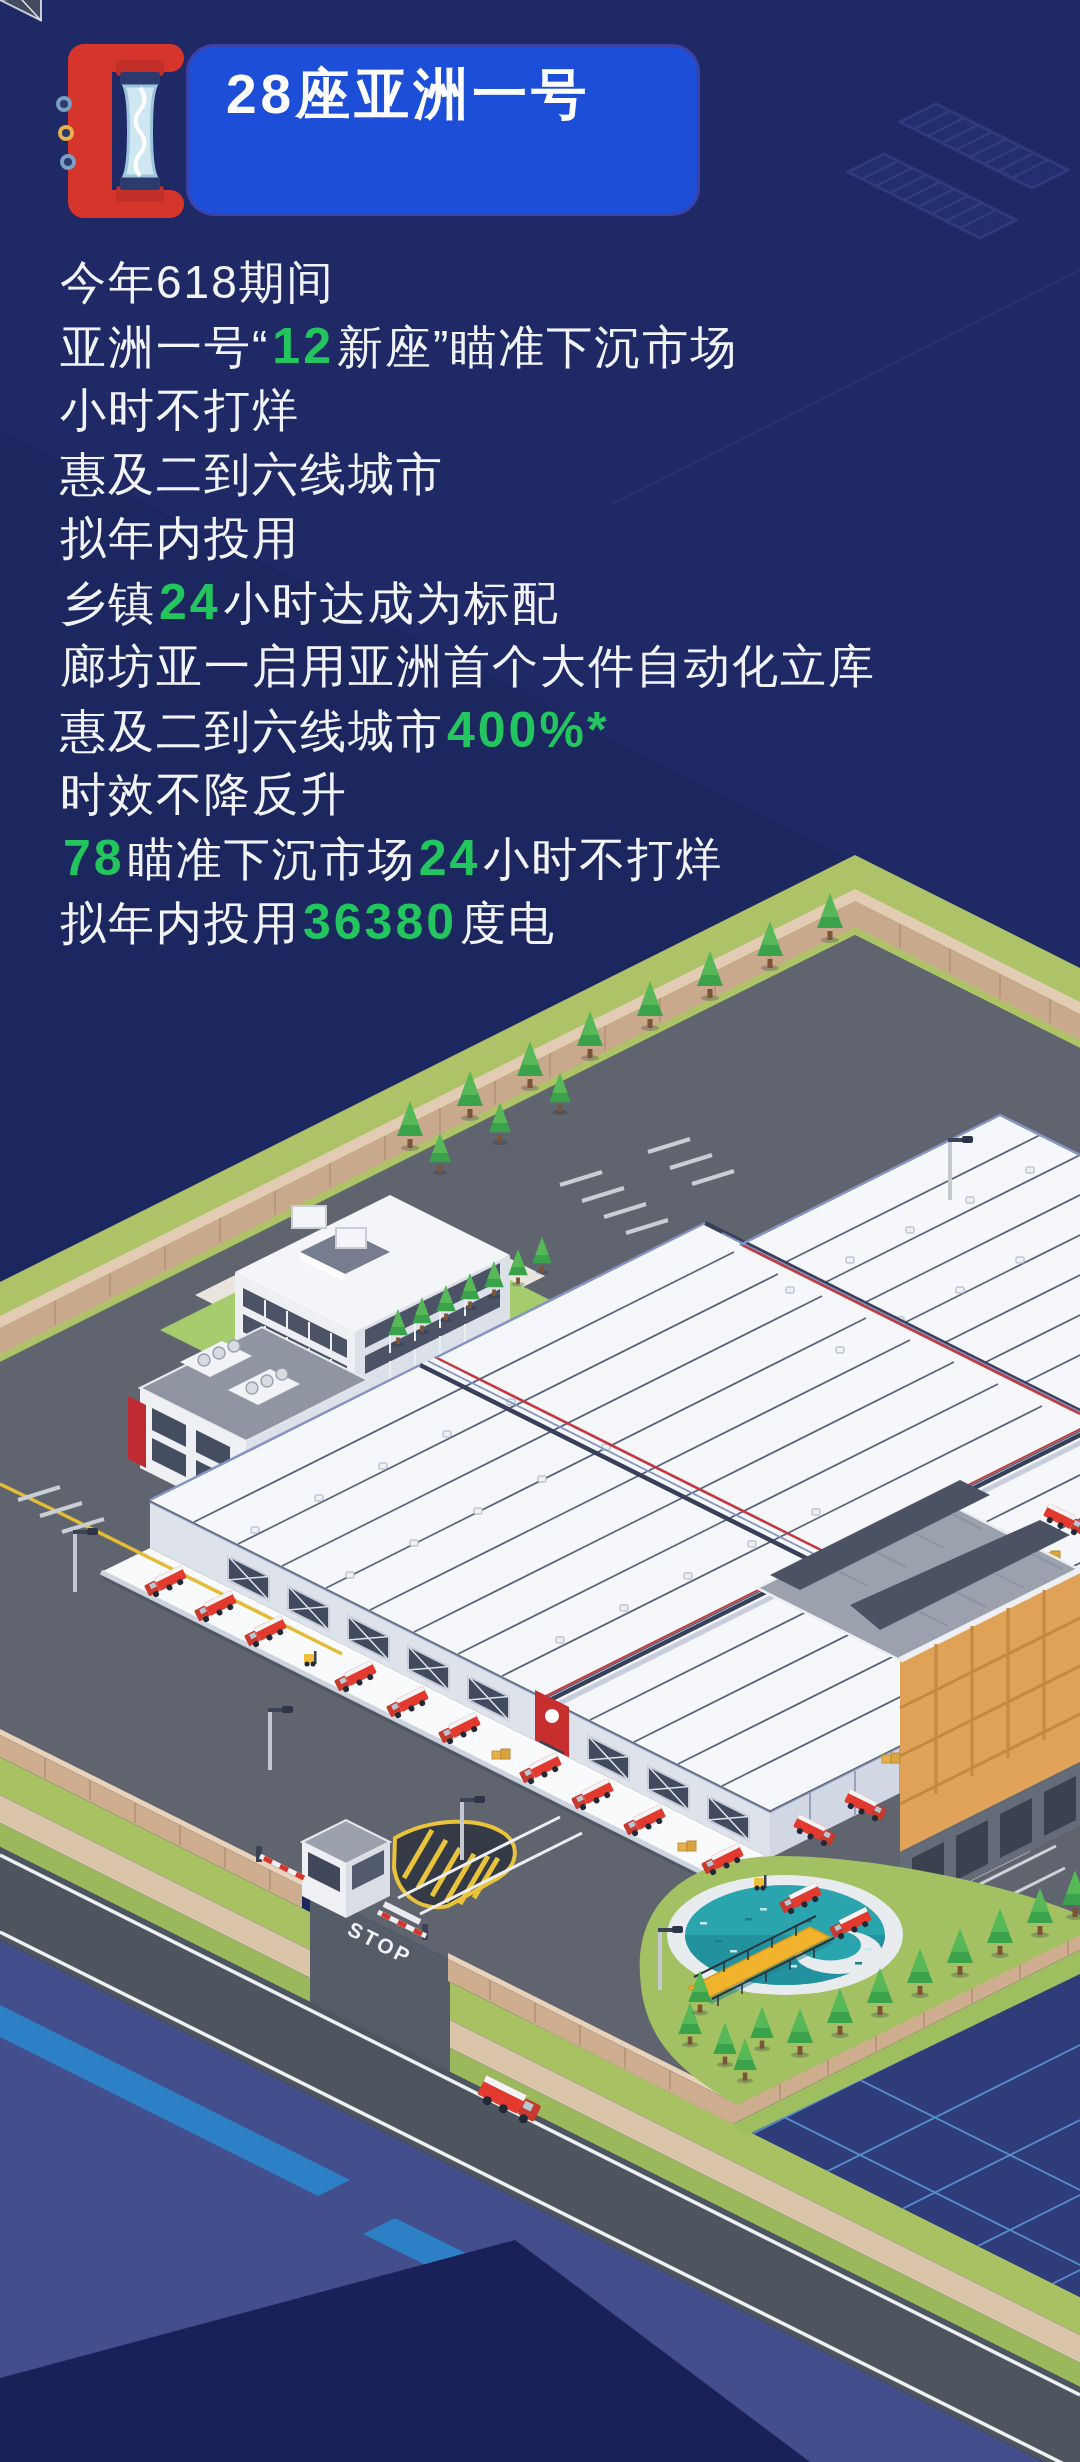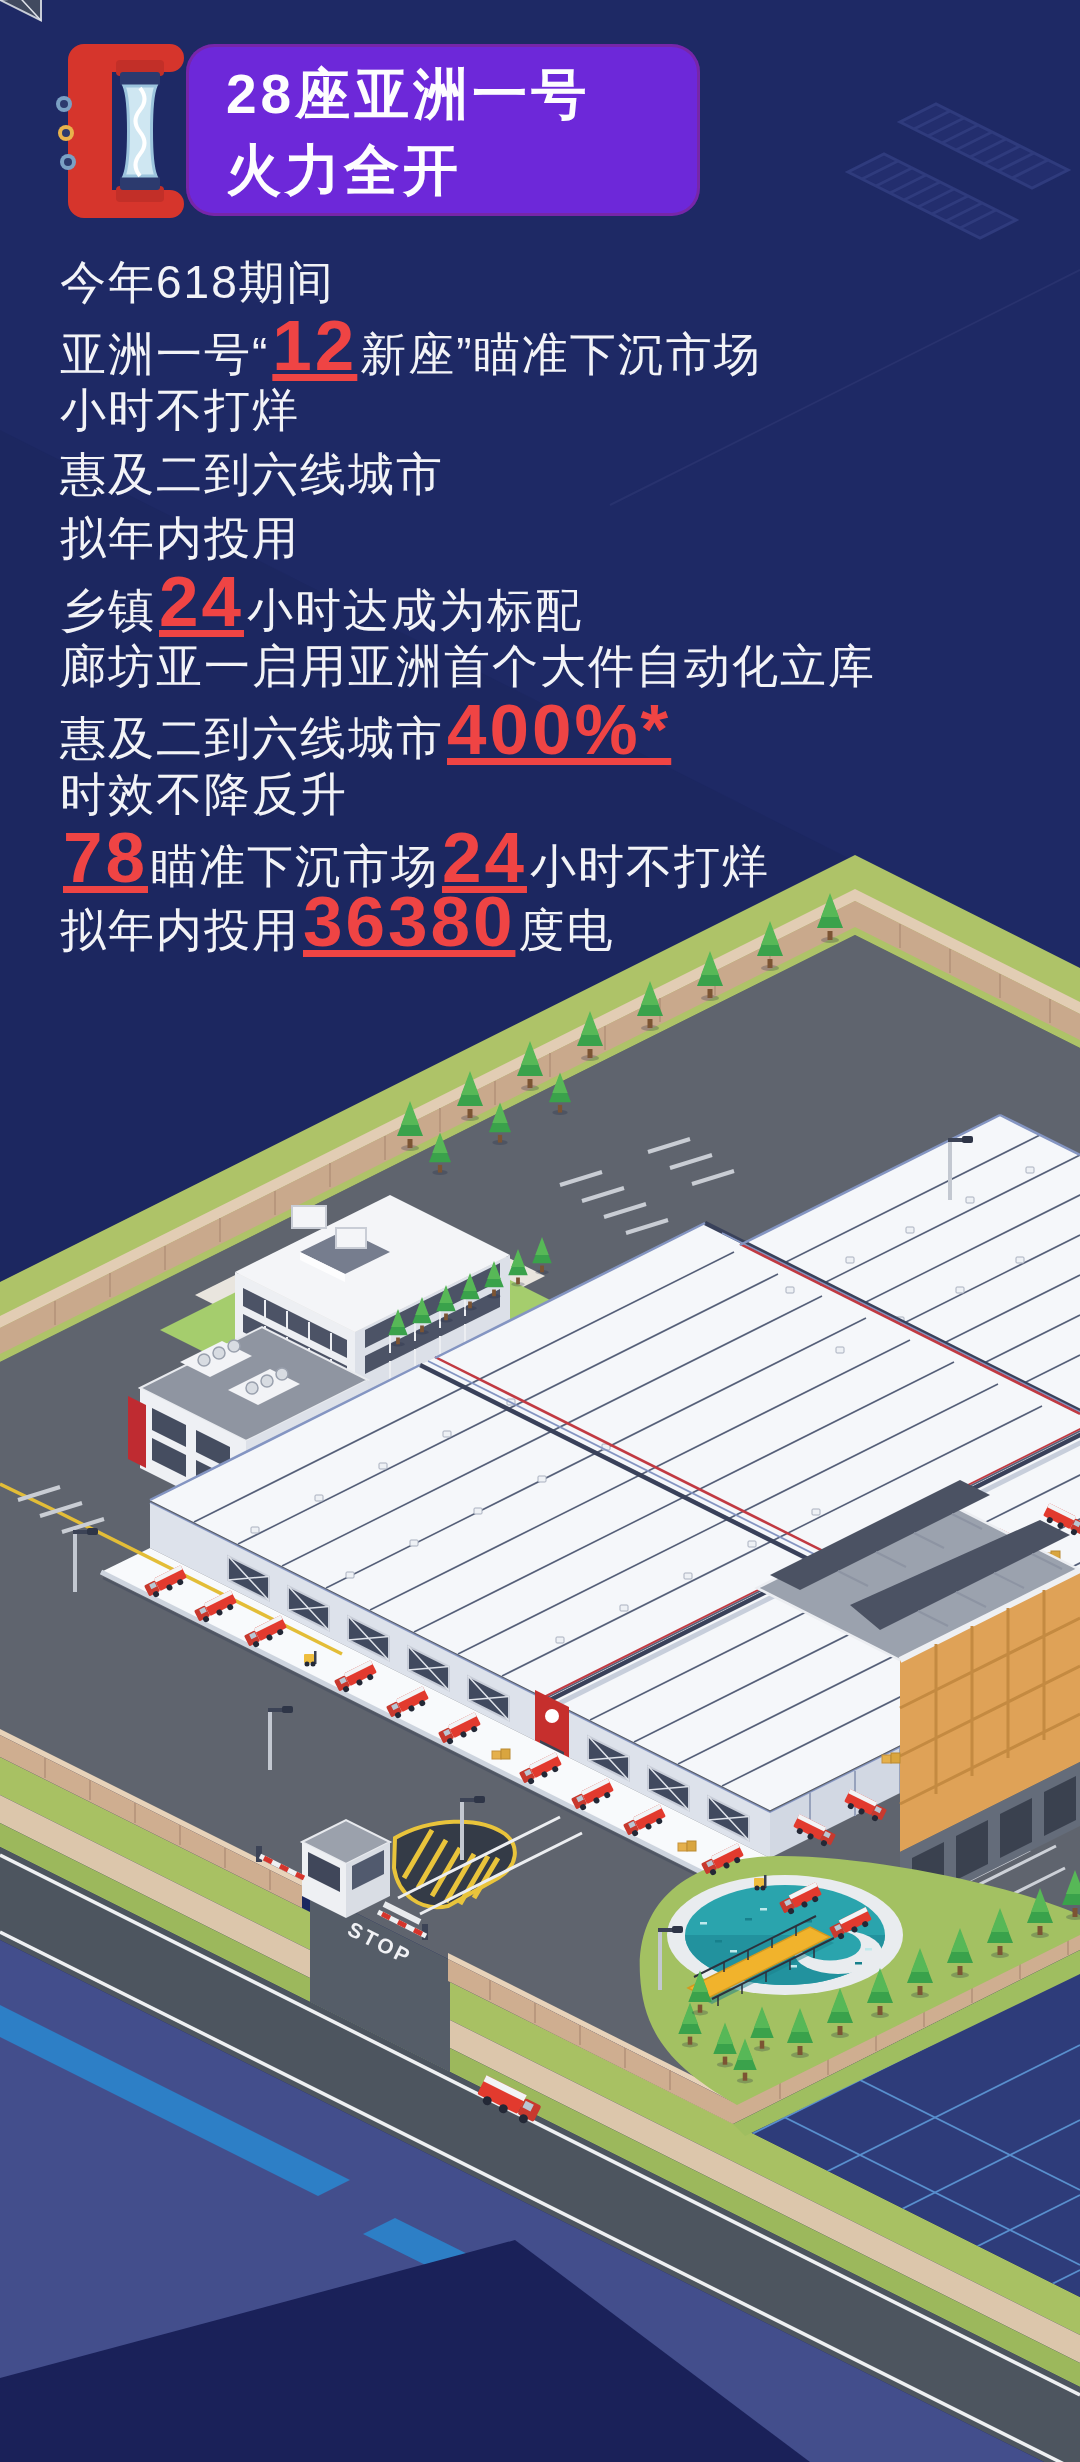--- a/index.html
+++ b/index.html
@@ -5,35 +5,35 @@
   html,body{margin:0;padding:0;}
   body{
     width:1080px;height:2462px;position:relative;overflow:hidden;
     background:#1e2965;
     font-family:"Liberation Sans","DejaVu Sans",sans-serif;
   }
   #scene{position:absolute;left:0;top:0;z-index:1;}
   .header{position:absolute;left:0;top:0;width:1080px;z-index:3;}
   .banner{
     position:absolute;left:186px;top:44px;width:514px;height:172px;
-    background:#6d28d9;border-radius:28px;
+    background:#1d4ed8;border-radius:28px;
     box-shadow:0 0 0 3px rgba(150,30,25,.25) inset;
   }
   .banner-text{
     padding:12px 0 0 40px;color:#fdfdfe;font-weight:800;
     font-size:55px;line-height:76px;letter-spacing:4px;white-space:nowrap;
   }
   .banner-icon{position:absolute;left:50px;top:36px;width:160px;height:190px;z-index:4;}
   .stats{position:absolute;left:60px;top:250px;width:1040px;z-index:3;}
   .stat-line{
     height:64px;line-height:64px;color:#f2f3f7;font-size:46px;
     letter-spacing:2px;white-space:nowrap;font-weight:500;
   }
   .stat-line .hl{
-    color:#ef4444;font-weight:800;font-size:71px;letter-spacing:3px;padding:0 3px;text-decoration:underline;
+    color:#22c55e;font-weight:800;font-size:50px;letter-spacing:3px;padding:0 3px;
   }
 </style>
 </head>
 <body>
 
 <svg id="scene" width="1080" height="2462" viewBox="0 0 1080 2462">
 
   <g>
     <polygon points="0,430 1080,975 1080,2462 0,2462" fill="#161f50" opacity="0.22"></polygon>
     <path d="M610,505 L1080,270" stroke="#28326e" stroke-width="2" fill="none"></path>
@@ -439,21 +439,20 @@
     <rect x="66" y="24" width="48" height="16" rx="4" fill="#c22f28"></rect>
     <rect x="66" y="150" width="48" height="16" rx="4" fill="#c22f28"></rect>
     <rect x="70" y="36" width="40" height="14" rx="3" fill="#2c3a6e"></rect>
     <rect x="70" y="140" width="40" height="14" rx="3" fill="#2c3a6e"></rect>
     <path d="M74,50 h32 c-6,14 -6,76 0,90 h-32 c6,-14 6,-76 0,-90 z" fill="#cfe7f2" stroke="#9cc4dd" stroke-width="3"></path>
     <path d="M90,52 q9,11 0,22 q-9,11 0,22 q9,11 0,22 q-9,11 0,22" fill="none" stroke="#ffffff" stroke-width="4"></path>
   </svg>
   <div class="banner">
     <div class="banner-text">
       <div>28座亚洲一号</div>
-      <div>火力全开</div>
     </div>
   </div>
 </div>
 
 <div class="stats">
     <div class="stat-line"><span>今年618期间</span></div>
     <div class="stat-line"><span>亚洲一号“</span><span class="hl">12</span><span>新座”瞄准下沉市场</span></div>
     <div class="stat-line"><span>小时不打烊</span></div>
     <div class="stat-line"><span>惠及二到六线城市</span></div>
     <div class="stat-line"><span>拟年内投用</span></div>

